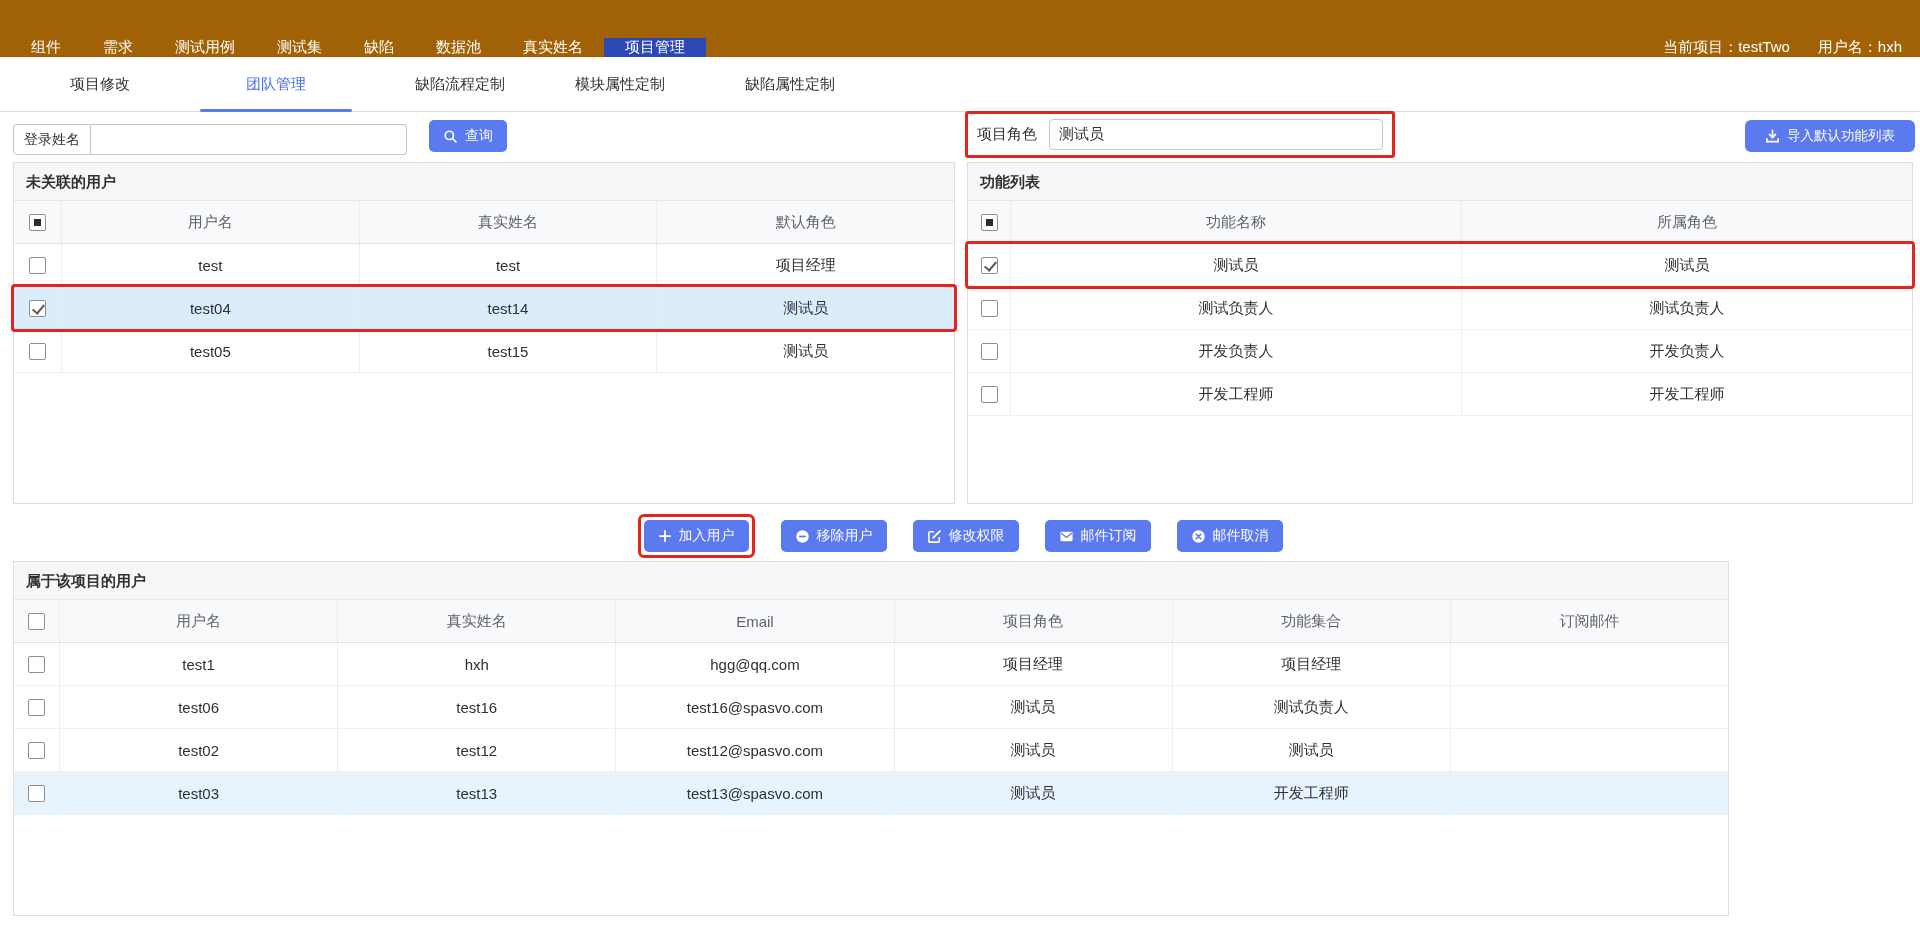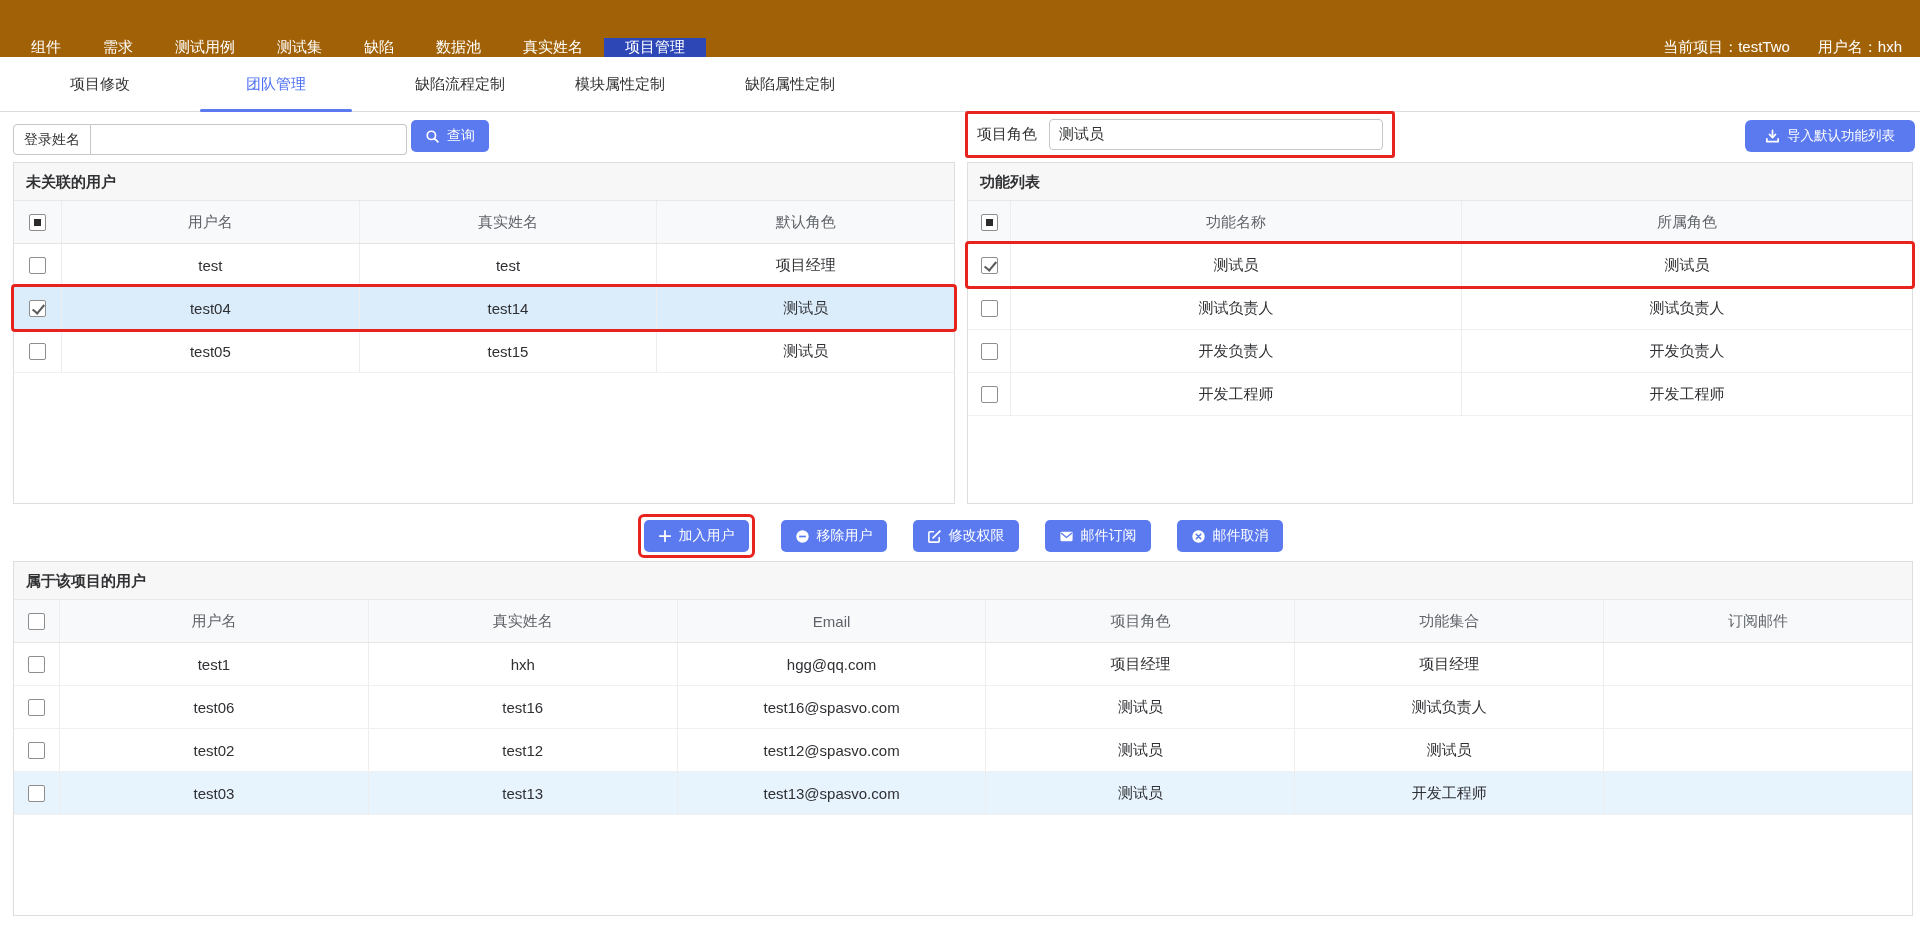--- a/index.html
+++ b/index.html
@@ -27,21 +27,21 @@
   
   .search-group { position:absolute; left:13px; top:124px; display:flex; height:31px;border-radius:14px; }
   .addon { height:31px; line-height:29px; padding:0 10px; border:1px solid #c6c6c6;
     border-radius:4px 0 0 4px; font-size:14px; color:#333; background:#fff; }
   .search-input { width:316px; height:31px; border:1px solid #c6c6c6; border-left:none;
     border-radius:0 4px 4px 0; padding:0 8px; font-size:14px; outline:none; }
   .btn { background:#5b7af0; color:#fff; border:none; border-radius:5px; height:32px;
     padding:0 14px; font-size:14px; display:inline-flex; align-items:center; gap:7px;
     cursor:pointer; white-space:nowrap; }
   .btn svg { display:block; }
-  .query-btn { position:absolute; left:411px; top:120px; }
+  .query-btn { position:absolute; left:429px; top:120px; }
 
   .role-box { position:absolute; left:965px; top:111px; width:430px; height:47px;
     border:3px solid #e7231e; border-radius:3px; display:flex; align-items:center;
     gap:12px; padding:0 9px; background:#fff; }
   .role-label { font-size:15px; color:#333; white-space:nowrap; }
   .role-input { flex:1; height:31px; border:1px solid #c6c6c6; border-radius:4px;
     padding:0 9px; font-size:15px; outline:none; color:#303133; }
   .import-btn { position:absolute; left:1745px; top:120px; width:170px; justify-content:center; font-size:13.5px;border-radius:6px; }
 
   
@@ -67,21 +67,21 @@
   .cb.checked::after { content:""; position:absolute; left:5px; top:1px; width:5px; height:10px;
     border-right:2px solid #5a5a5a; border-bottom:2px solid #5a5a5a; transform:rotate(40deg); }
 
   
   .red-outline::after { content:""; position:absolute; inset:-3px; border:3px solid #e7231e;
     border-radius:4px; pointer-events:none; z-index:3; }
   .red-wrap { display:inline-flex; border:3px solid #e7231e; border-radius:6px; padding:3px; }
 
   .left-panel  { left:13px;  top:162px; width:942px; height:342px; }
   .right-panel { left:967px; top:162px; width:946px; height:342px; }
-  .bottom-panel{ left:13px;  top:561px; width:1900px; height:355px; }
+  .bottom-panel{ left:13px;  top:561px; width:1716px; height:355px; }
 
   
   .actions { position:absolute; left:0; top:514px; width:1920px; display:flex;
     justify-content:center; align-items:center; gap:26px; }
 </style>
 </head>
 <body>
 
 <div id="page">
 

